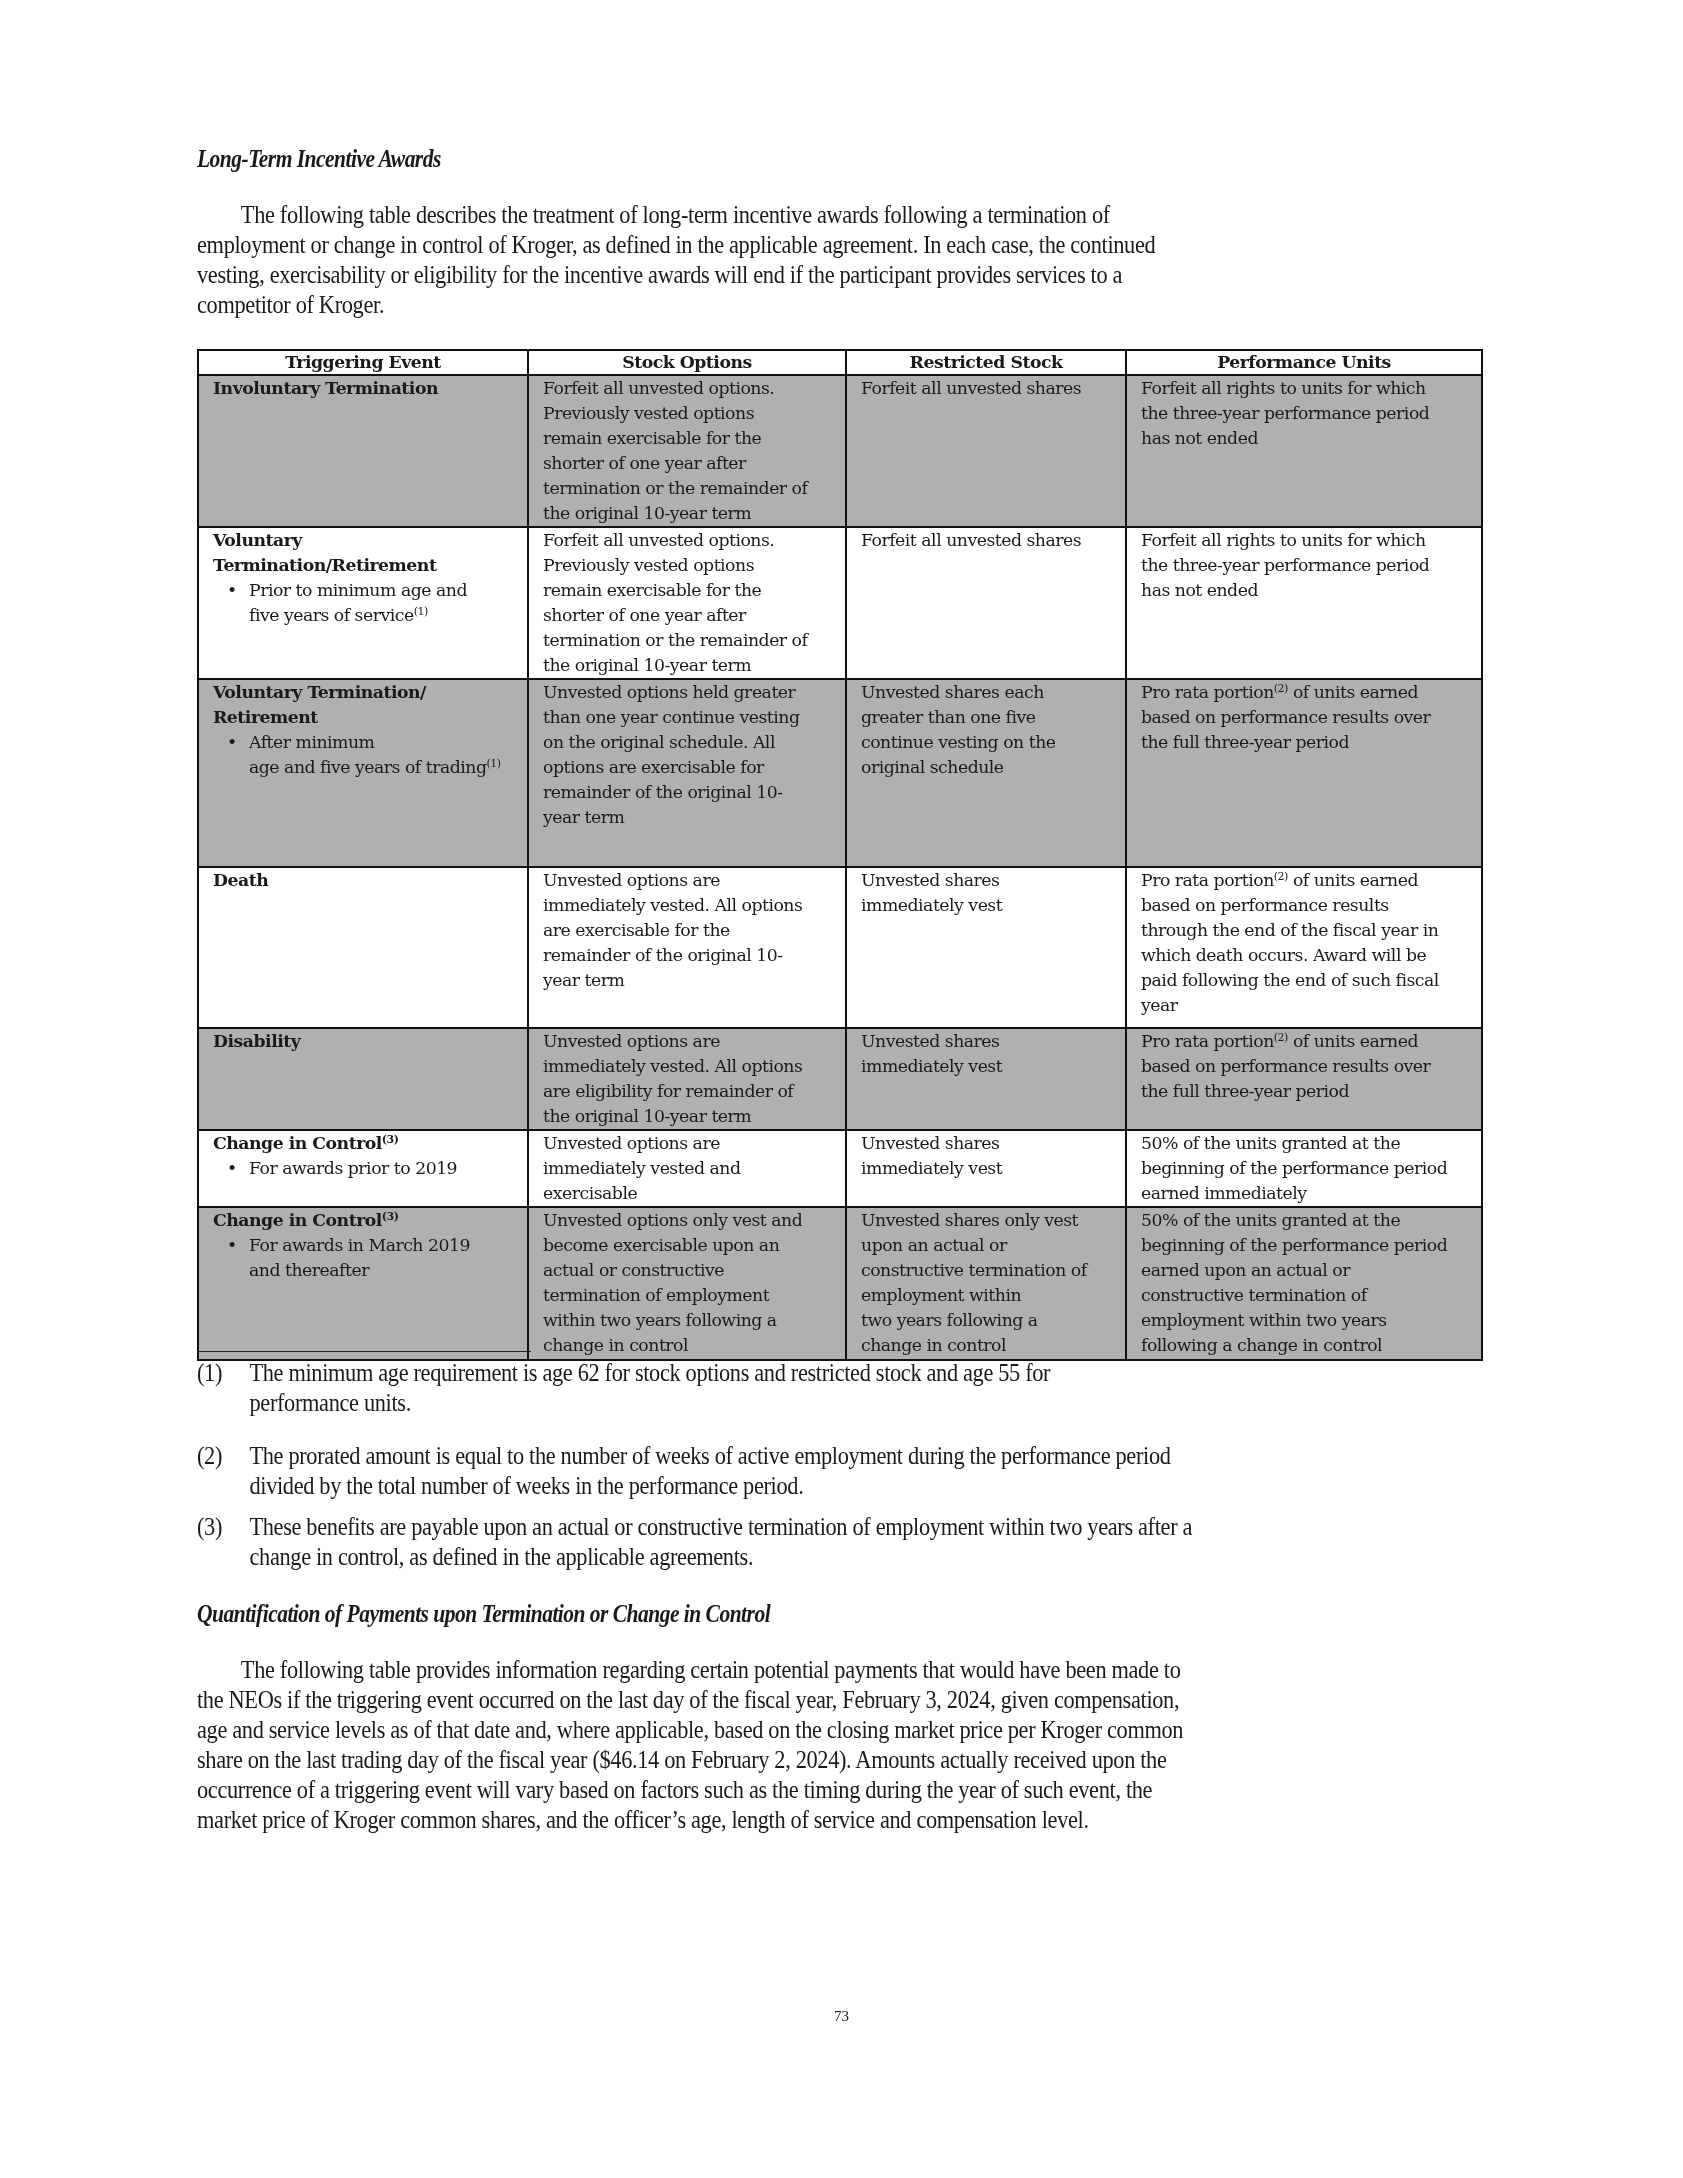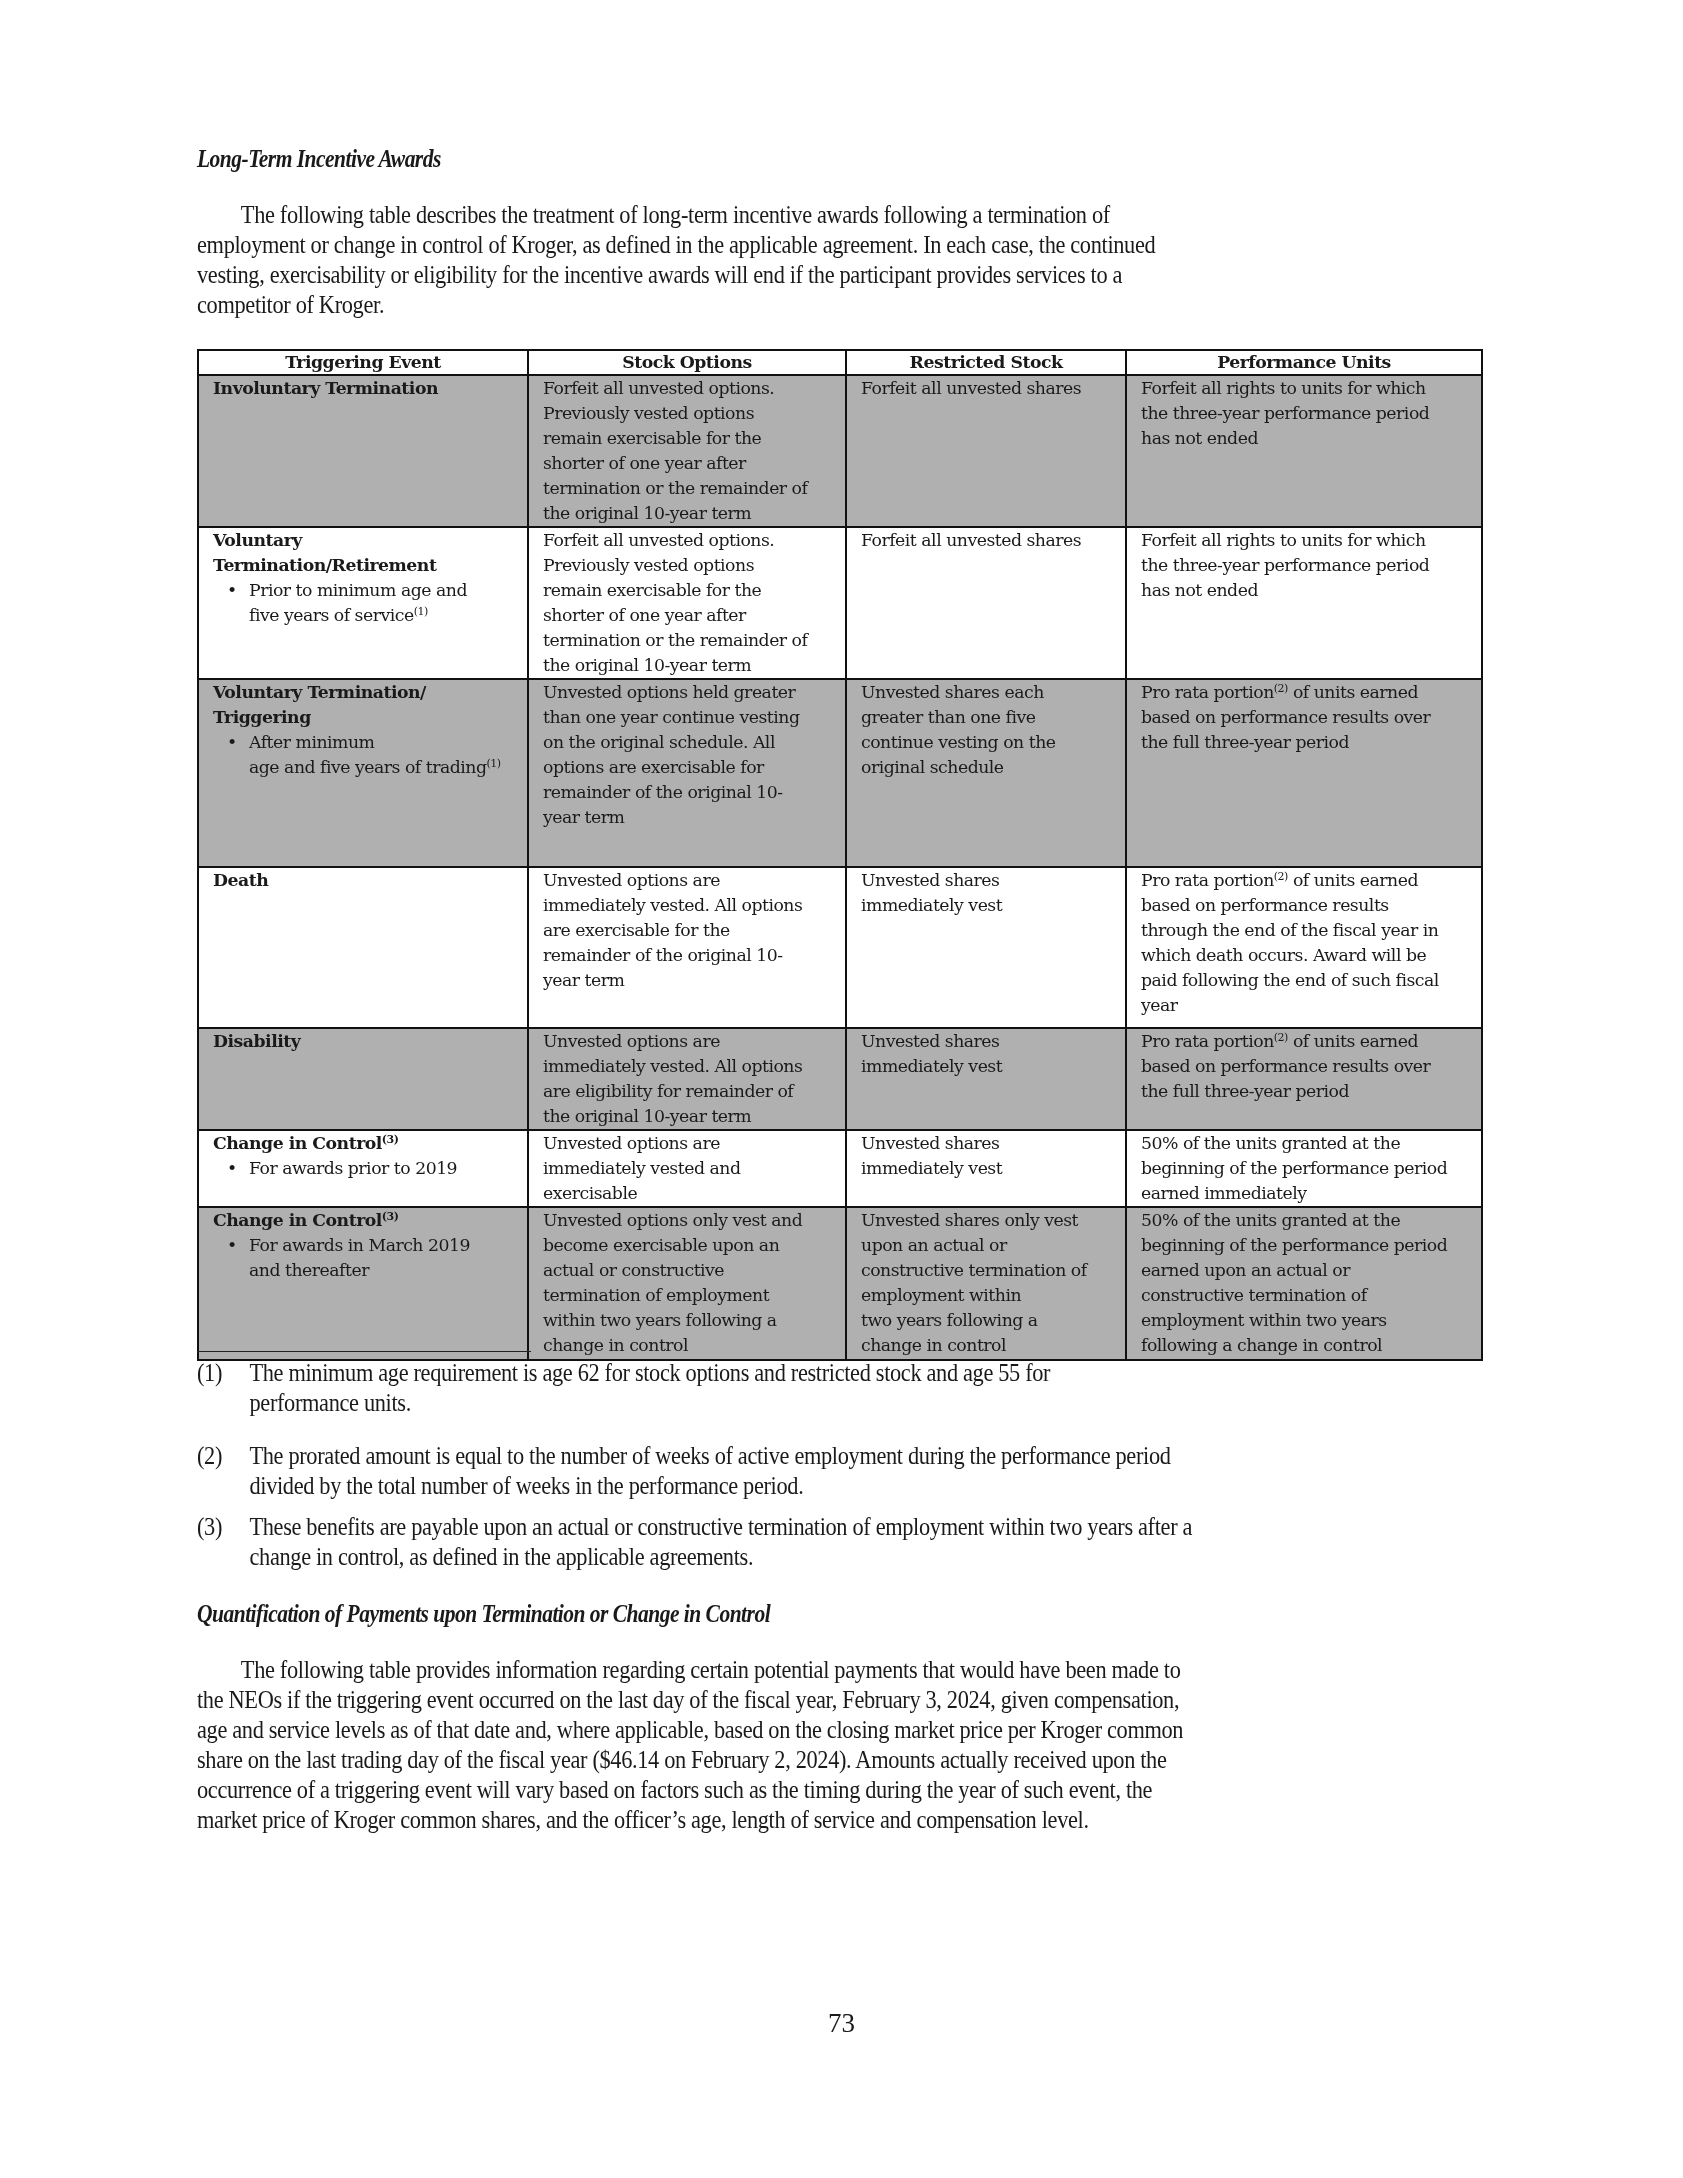--- a/index.html
+++ b/index.html
@@ -64,21 +64,21 @@
     font-family: "Liberation Serif", "DejaVu Serif", serif;
     font-size: 26px; line-height: 30px; letter-spacing: -0.4px;
     transform: scaleX(0.86); transform-origin: left top;
   }
   .footnote .num { position: absolute; left: 0; top: 0; }
   .footnote .txt { display: block; padding-left: 61px; }
   .footnote .txt span { display: block; white-space: nowrap; }
 
   .page-num {
     position: absolute; left: 0; width: 1683px; top: 2008px; text-align: center;
-    font-family: "Liberation Serif", "DejaVu Serif", serif; font-size: 27px;
+    font-family: "Liberation Serif", "DejaVu Serif", serif; font-size: 15px;
   }
 </style>
 </head>
 <body>
 
 <div class="heading" style="top:145px;">Long-Term Incentive Awards</div>
 
 <div class="para" style="top:200px;">
   <span class="line indent">The following table describes the treatment of long-term incentive awards following a termination of</span>
   <span class="line">employment or change in control of Kroger, as defined in the applicable agreement. In each case, the continued</span>
@@ -145,21 +145,21 @@
       <td>
         <span class="cell-line">Forfeit all rights to units for which</span>
         <span class="cell-line">the three-year performance period</span>
         <span class="cell-line">has not ended</span>
       </td>
     </tr>
 
     <tr class="shaded" style="height:188px;">
       <td>
         <span class="evt-bold">Voluntary Termination/</span>
-        <span class="evt-bold">Triggering</span>
+        <span class="evt-bold">Retirement</span>
         <span class="bullet"><span>After minimum</span><br><span>age and five years of trading</span><sup>(1)</sup></span>
       </td>
       <td>
         <span class="cell-line">Unvested options held greater</span>
         <span class="cell-line">than one year continue vesting</span>
         <span class="cell-line">on the original schedule. All</span>
         <span class="cell-line">options are exercisable for</span>
         <span class="cell-line">remainder of the original 10-</span>
         <span class="cell-line">year term</span>
       </td>

